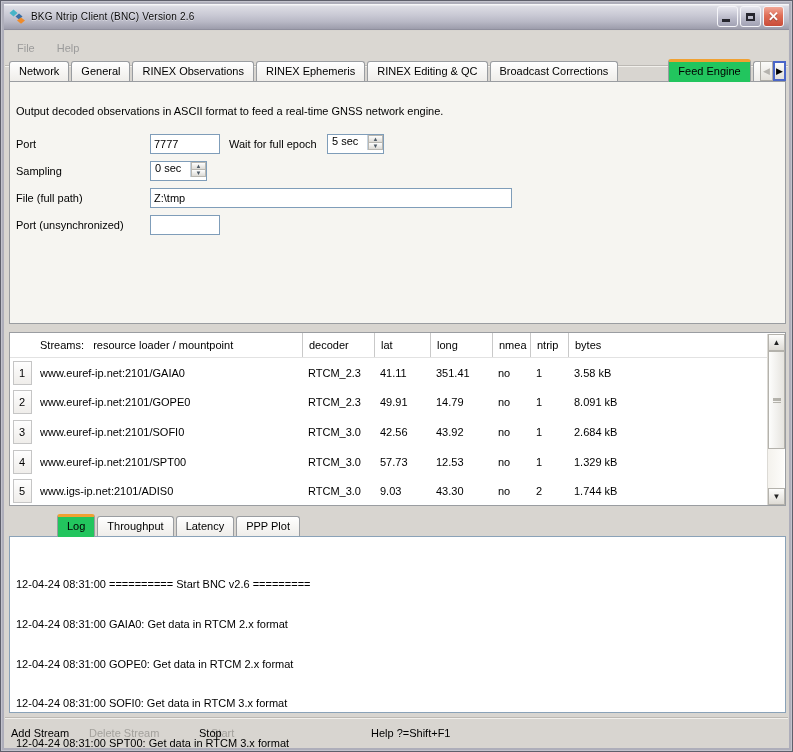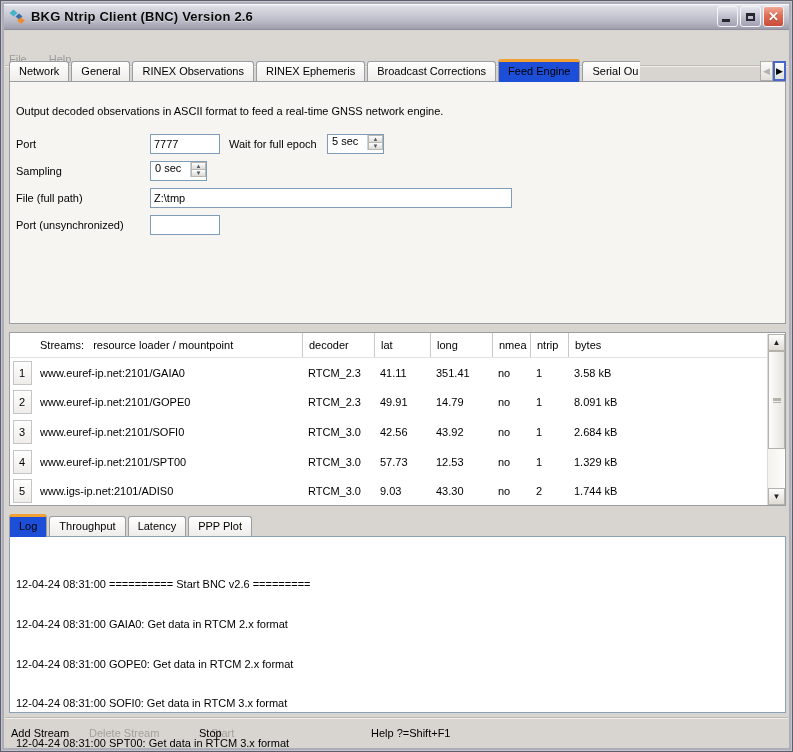--- a/index.html
+++ b/index.html
@@ -8,45 +8,45 @@
 
   .window { position:relative; width:793px; height:752px;
     background:#d8d5d0; border:1px solid #5e5f6b; padding:3px;
     box-shadow: inset 0 0 0 1px #c2c2cc, inset 0 0 0 3px #aeaeba; }
 
   
   .titlebar { position:absolute; left:3px; top:3px; right:3px; height:26px;
     background:linear-gradient(to bottom,#fdfdfe 0%,#dcdce4 10%,#c9c9d4 45%,#b9b9c6 70%,#9d9dac 100%);
     display:flex; align-items:center; padding:0 5px; border-bottom:1px solid #8f8f9d; }
   .title-icon { width:17px; height:16px; margin-right:5px; flex:0 0 auto; }
-  .title-text { font-size:13px; font-weight:bold; color:#0a0a0a; letter-spacing:0.2px;
+  .title-text { font-size:10px; font-weight:normal; color:#0a0a0a; letter-spacing:0.2px;
     text-shadow:0 1px 0 rgba(255,255,255,0.5); flex:1 1 auto; white-space:nowrap; overflow:hidden; }
   .winbtns { display:flex; gap:2px; }
   .winbtn { width:21px; height:21px; border:1px solid #f4f4f8; border-radius:3px;
     background:linear-gradient(to bottom,#e6e6ee,#b9b9c8 60%,#a2a2b4);
     display:flex; align-items:center; justify-content:center; position:relative; cursor:default; }
   .winbtn .min-bar { position:absolute; left:4px; bottom:4px; width:8px; height:3px; background:#26262e; }
   .winbtn .max-box { width:9px; height:8px; border:2px solid #26262e; border-top-width:3px; }
   .winbtn.close { background:linear-gradient(to bottom,#f1a797,#df6e57 45%,#c94b38);
     color:#fff; font-weight:bold; font-size:13px; line-height:1; text-shadow:0 1px 1px rgba(0,0,0,0.35); }
 
   
   .menubar { position:absolute; left:4px; top:30px; right:4px; height:35px;
-    background:#dad7d2; display:flex; align-items:flex-end; padding:0 4px; gap:22px;
+    background:#dad7d2; display:flex; align-items:center; padding:0 12px; gap:22px;
     border-bottom:1px solid #bcb9b4; box-shadow:0 1px 0 #f2f0ec; }
   .menu-item { color:#9b9b9b; }
 
   
   .tabstrip { position:absolute; left:8px; top:58px; width:777px; height:23px; }
   .tabs-row { position:absolute; left:0; right:26px; bottom:0; height:23px; display:flex; overflow:hidden; }
   .tab { height:38px; margin-top:2px; margin-right:2px; padding:3px 9px 0 9px; white-space:nowrap;
     background:linear-gradient(to bottom,#ffffff,#eceae6 60%,#dedad4);
     border:1px solid #9a9da1; border-bottom:none; border-radius:3px 3px 0 0; color:#000; }
   .tab.selected { height:23px; margin-top:0; 
-    background:#1d4ed8; border-top:3px solid #f0a132; position:relative; z-index:2; }
+    background:#22c55e; border-top:3px solid #f0a132; position:relative; z-index:2;margin-left:48px; }
   .tab.truncated { border-right:none; border-radius:3px 0 0 0; padding-right:2px;
     max-width:64px; overflow:hidden; }
   .tab-scroll { position:absolute; right:0; bottom:1px; display:flex; }
   .tab-arrow { width:13px; height:20px; display:flex; align-items:center; justify-content:center;
     background:linear-gradient(to bottom,#fbfbfa,#e3e0da); border:1px solid #aeaca6; font-size:9px; }
   .tab-arrow.disabled { color:#b5b3ae; }
   .tab-arrow.focused { border:2px solid #4a66c8; color:#000; }
 
   
   .pane { position:absolute; left:8px; top:80px; width:777px; height:243px;
@@ -128,20 +128,21 @@
     <span class="menu-item">File</span>
     <span class="menu-item">Help</span>
   </div>
 
   <div class="tabstrip">
     <div class="tabs-row">
       <div class="tab">Network</div>
       <div class="tab">General</div>
       <div class="tab">RINEX Observations</div>
       <div class="tab">RINEX Ephemeris</div>
+      <div class="tab">RINEX Editing &amp; QC</div>
       <div class="tab">Broadcast Corrections</div>
       <div class="tab selected">Feed Engine</div>
       <div class="tab truncated">Serial Ou</div>
     </div>
     <div class="tab-scroll">
       <div class="tab-arrow disabled">◀</div>
       <div class="tab-arrow focused">▶</div>
     </div>
   </div>
 

